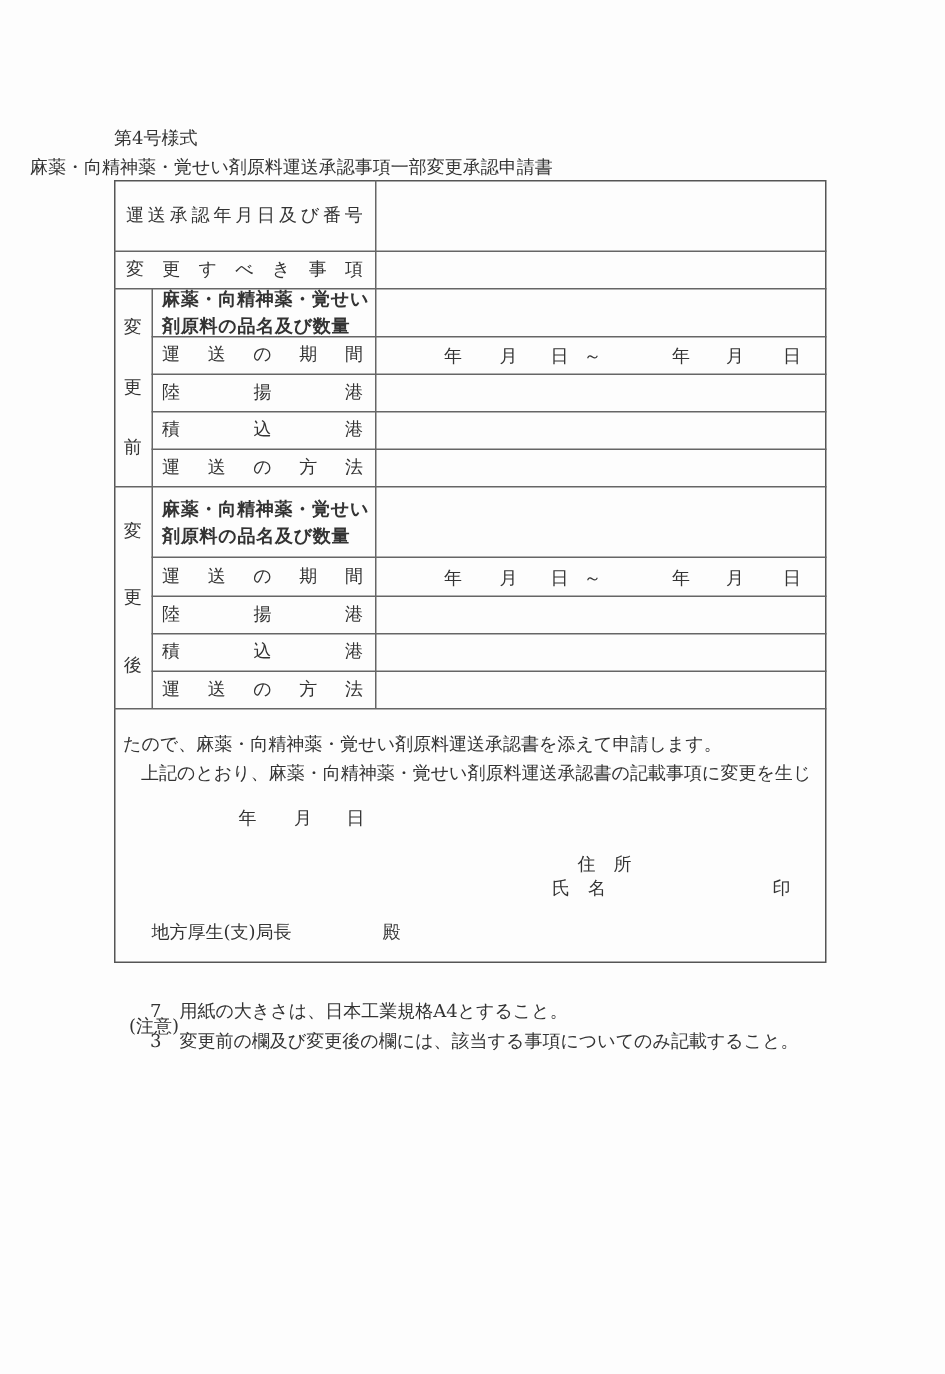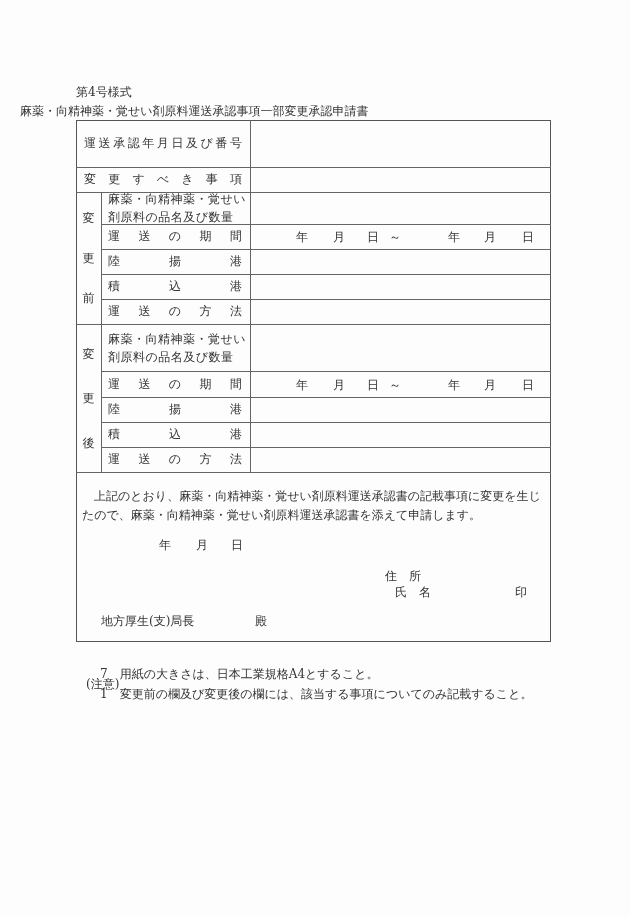--- a/index.html
+++ b/index.html
@@ -6,21 +6,21 @@
   body { width:630px; height:916px; position:relative; overflow:hidden;
          font-family:"DejaVu Serif","Liberation Serif",serif; color:#333; font-size:12px; }
   .abs { position:absolute; white-space:nowrap; }
   .form-no { left:76px; top:84px; font-size:12px; }
   .title { left:0; width:630px; text-align:left; top:103px; font-size:12px; padding-left:20px; box-sizing:border-box; }
   .box { position:absolute; left:76px; top:120px; width:475px; height:522px; border:1px solid #555; box-sizing:border-box; }
   .hline { position:absolute; height:0; border-top:1px solid #666; }
   .vline { position:absolute; width:0; border-left:1px solid #666; }
   .lbl { position:absolute; display:flex; justify-content:space-between; align-items:center; font-size:12px; }
   .group { position:absolute; display:flex; flex-direction:column; justify-content:space-around; align-items:center; font-size:12px; }
-  .two { position:absolute; font-size:12px; line-height:18px; letter-spacing:0.5px; }
+  .two { position:absolute; font-size:12px; line-height:18px; letter-spacing:0.5px;font-weight:bold; }
   .date { position:absolute; font-size:12px; }
   .para { position:absolute; left:82px; width:462px; font-size:12px; line-height:19px; }
   .notes { position:absolute; left:85px; font-size:12px; line-height:20px; }
 </style>
 </head>
 <body>
 
 <div class="abs form-no">第4号様式</div>
 <div class="abs title">麻薬・向精神薬・覚せい剤原料運送承認事項一部変更承認申請書</div>
 
@@ -166,31 +166,31 @@
 <div class="lbl" style="left:108px;width:134px;top:447px;height:25px;">
   <span>運</span>
     <span>送</span>
     <span>の</span>
     <span>方</span>
     <span>法</span>
 </div>
 <div class="abs" style="left:251px;top:448px;width:299px;height:24px;"></div>
 
 <div class="para" style="top:487px;">
+  <div>たので、麻薬・向精神薬・覚せい剤原料運送承認書を添えて申請します。</div>
   <div>　上記のとおり、麻薬・向精神薬・覚せい剤原料運送承認書の記載事項に変更を生じ</div>
-  <div>たので、麻薬・向精神薬・覚せい剤原料運送承認書を添えて申請します。</div>
 </div>
 <span class="abs" style="left:159px;top:537px;">年</span>
 <span class="abs" style="left:196px;top:537px;">月</span>
 <span class="abs" style="left:231px;top:537px;">日</span>
 
 <span class="abs" style="left:385px;top:568px;text-align:right;">住　所</span>
-<span class="abs" style="left:395px;top:584px;">氏　名</span>
+<span class="abs" style="left:368px;top:584px;">氏　名</span>
 <span class="abs" style="left:515px;top:584px;">印</span>
 
 <span class="abs" style="left:101px;top:613px;">地方厚生(支)局長</span>
 <span class="abs" style="left:255px;top:613px;">殿</span>
 
 <div class="abs" style="left:86px;top:676px;">(注意)</div>
 <div class="notes" style="top:664px;left:100px;">
   <div>7　用紙の大きさは、日本工業規格A4とすること。</div>
-  <div>1　変更前の欄及び変更後の欄には、該当する事項についてのみ記載すること。</div>
+  <div>3　変更前の欄及び変更後の欄には、該当する事項についてのみ記載すること。</div>
 </div>
 
 </body></html>

